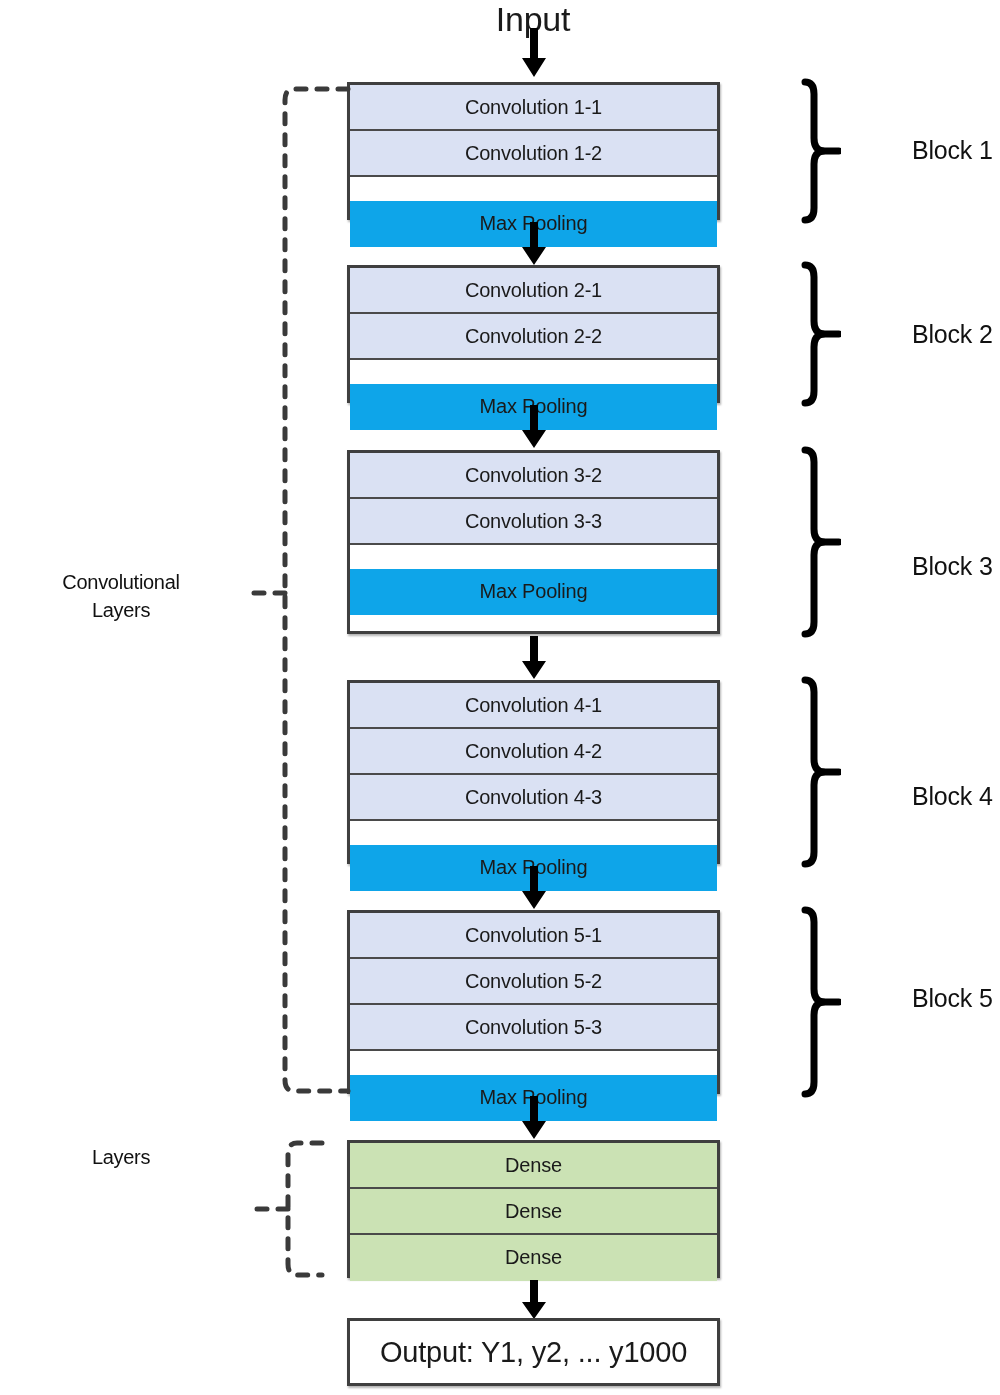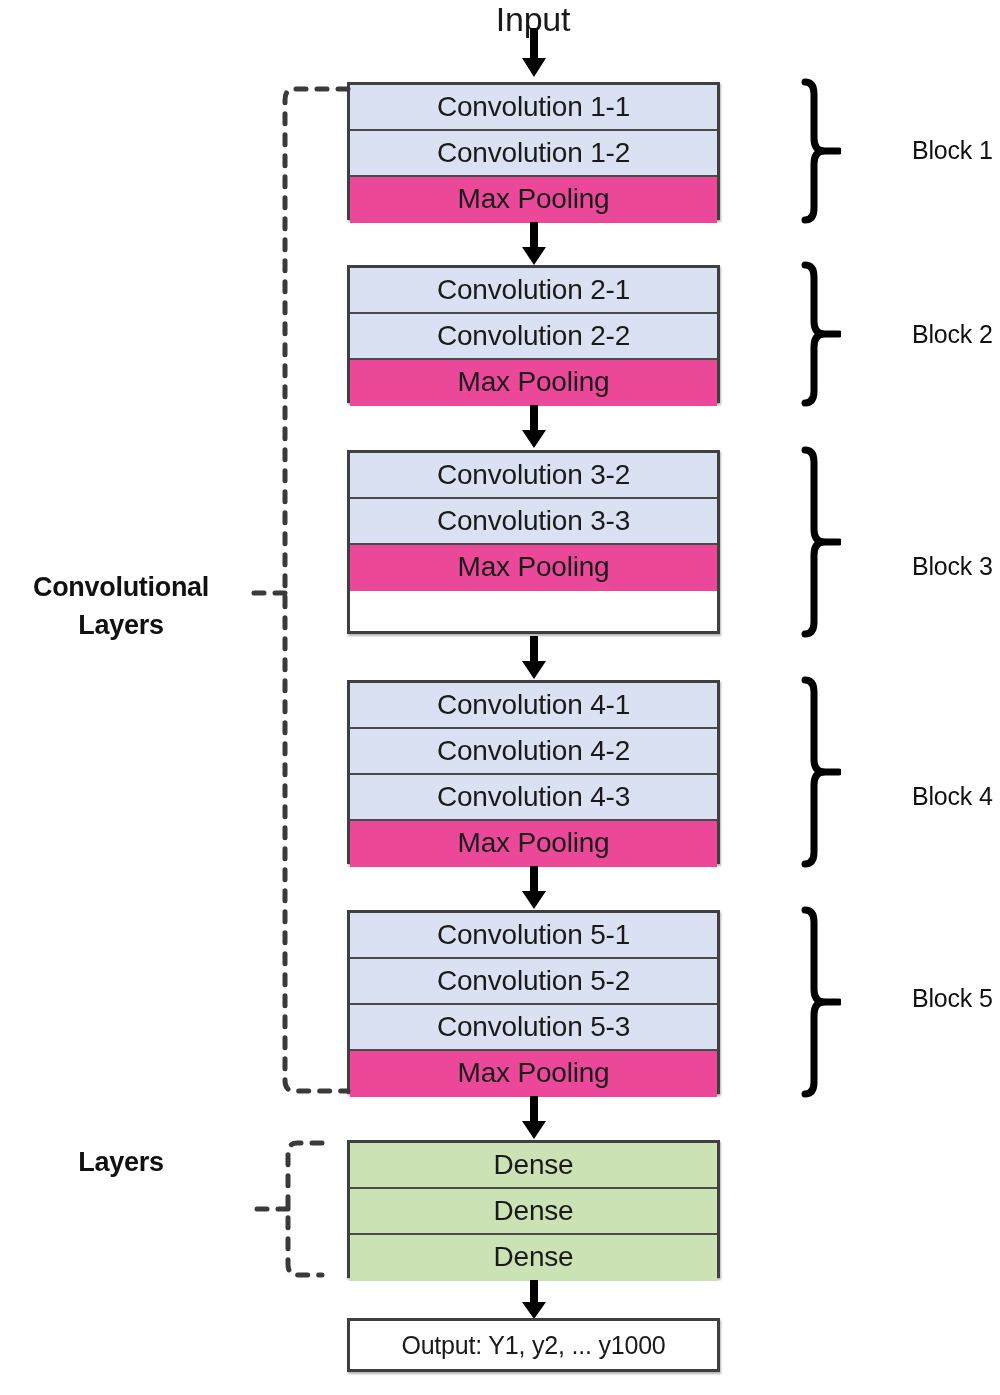--- a/index.html
+++ b/index.html
@@ -25,22 +25,22 @@
     top: 0px;
     width: 206px;
     text-align: center;
     font-size: 34px;
     color: #1a1a1a;
     letter-spacing: -0.2px;
   }
 
   .side-label {
     position: absolute;
-    font-weight: bold;
-    font-size: 27px;
+    font-weight: normal;
+    font-size: 20px;
     color: #111111;
     text-align: center;
     line-height: 1.42;
     letter-spacing: -0.3px;
   }
 
   .block-label {
     position: absolute;
     font-weight: normal;
     font-size: 25px;
@@ -58,44 +58,44 @@
     border: 3px solid #3f3f3f;
     background: #ffffff;
     box-shadow: 1px 2px 2px rgba(0,0,0,0.30);
   }
   .layer {
     position: relative;
     box-sizing: border-box;
     height: 46px;
     line-height: 44px;
     text-align: center;
-    font-size: 28px;
+    font-size: 20px;
     color: #1a1a1a;
     border-bottom: 2px solid #4a4a4a;
     letter-spacing: -0.2px;
   }
   .layer:last-child { border-bottom: none; }
   .layer.conv  { background: #dae1f3; }
-  .layer.pool  { background: #ec4899; }
+  .layer.pool  { background: #0ea5e9; margin-top: 24px; }
   .layer.dense { background: #cbe2b4; }
 
   .outbox {
     position: absolute;
     left: 347px;
     top: 1318px;
     width: 373px;
-    height: 54px;
+    height: 68px;
     box-sizing: border-box;
     border: 3px solid #3f3f3f;
     background: #ffffff;
     box-shadow: 1px 2px 2px rgba(0,0,0,0.30);
     display: flex;
     align-items: center;
     justify-content: center;
-    font-size: 25px;
+    font-size: 29px;
     color: #1a1a1a;
     letter-spacing: -0.2px;
   }
 
   
   .arrow {
     position: absolute;
     left: 519px;
     width: 30px;
   }

